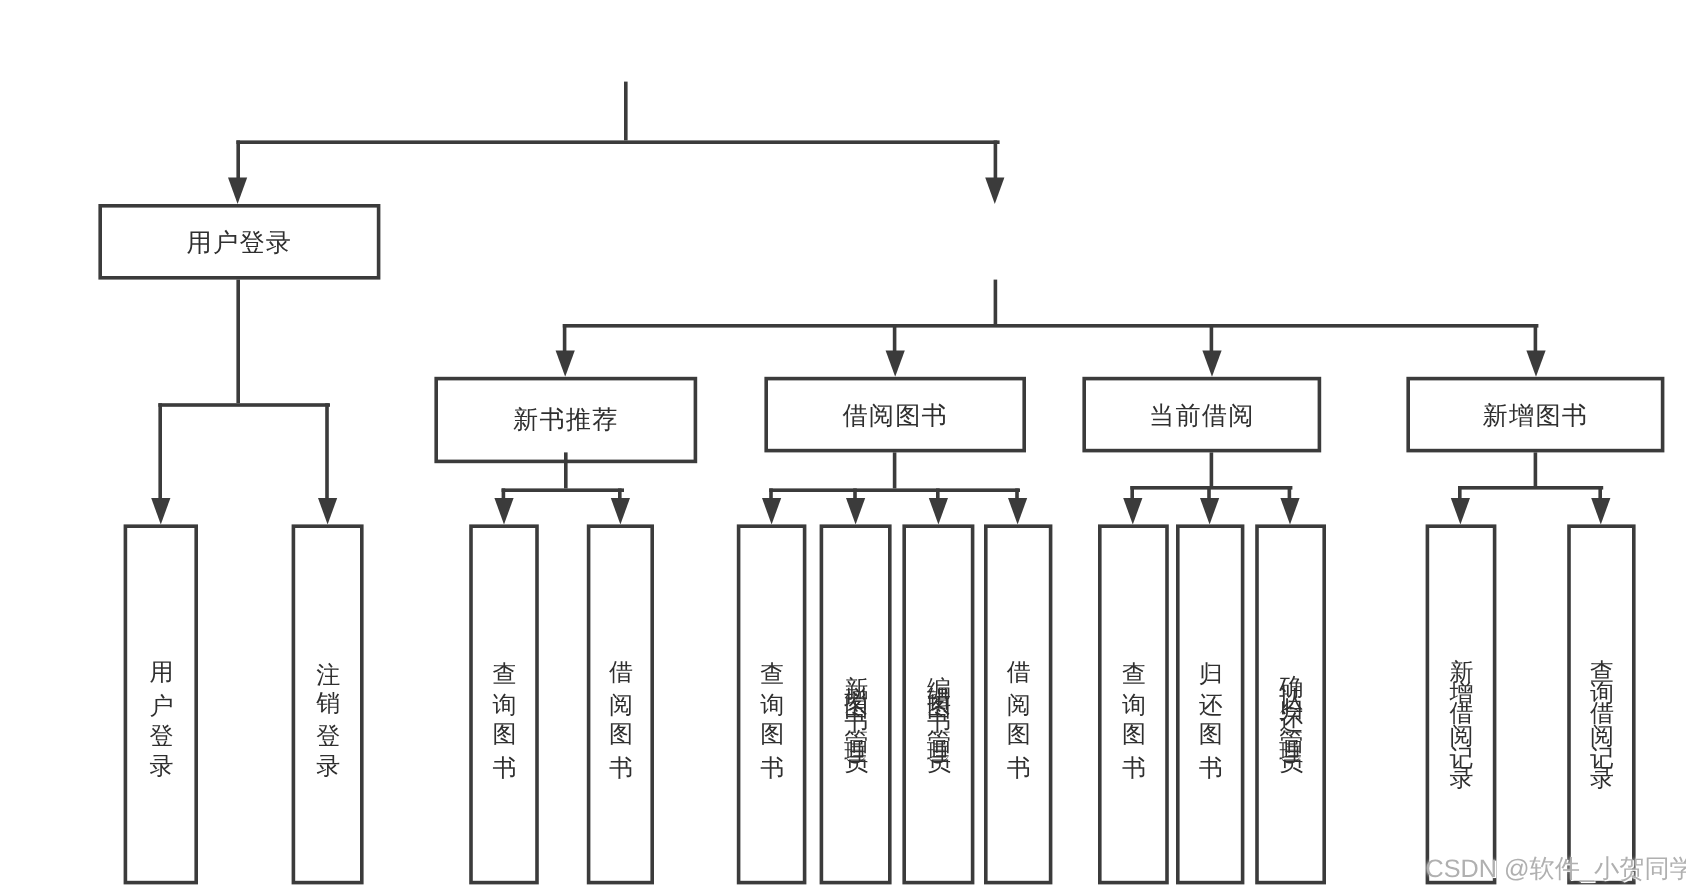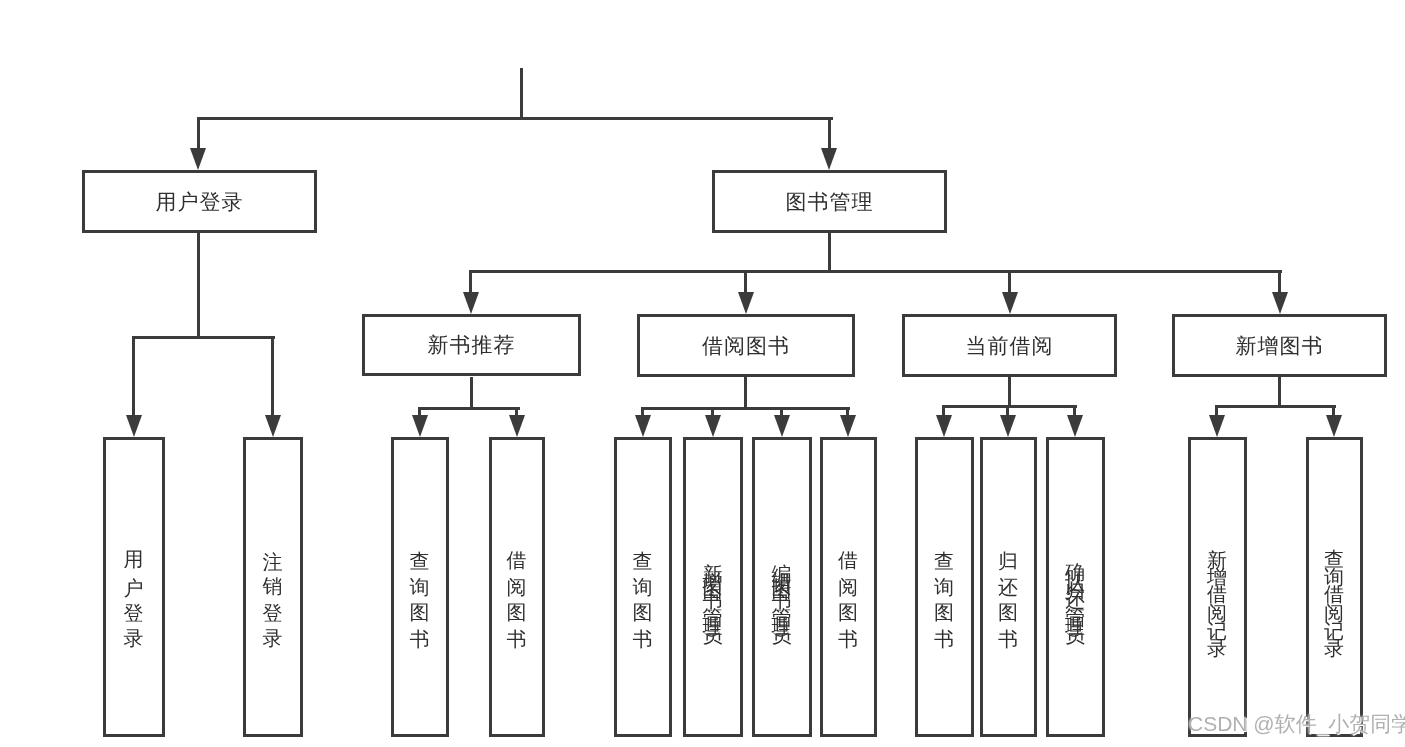--- a/index.html
+++ b/index.html
@@ -53,49 +53,46 @@
   <div class="vl" style="left:520px;top:68px;width:3px;height:49px;"></div>
   <div class="hl" style="left:197px;top:117px;width:636px;height:3px;"></div>
   <div class="vl" style="left:197px;top:117px;width:3px;height:33px;"></div>
   <div class="ah" style="left:190px;top:148px;"></div>
   <div class="vl" style="left:828px;top:117px;width:3px;height:33px;"></div>
   <div class="ah" style="left:821px;top:148px;"></div>
 
   <div class="box hbox" style="left:82px;top:170px;width:235px;height:63px;">
     <span>用户登录</span>
   </div>
-  <div class="box hbox" style="left:712px;top:170px;width:235px;height:63px;">
-    <span>图书管理</span>
-  </div>
 
   <div class="vl" style="left:197px;top:233px;width:3px;height:103px;"></div>
   <div class="hl" style="left:132px;top:336px;width:143px;height:3px;"></div>
   <div class="vl" style="left:132px;top:336px;width:3px;height:80px;"></div>
   <div class="ah" style="left:126px;top:415px;"></div>
   <div class="vl" style="left:271px;top:336px;width:3px;height:80px;"></div>
   <div class="ah" style="left:265px;top:415px;"></div>
 
   <div class="vl" style="left:828px;top:233px;width:3px;height:37px;"></div>
   <div class="hl" style="left:469px;top:270px;width:813px;height:3px;"></div>
   <div class="vl" style="left:469px;top:270px;width:3px;height:24px;"></div>
   <div class="ah" style="left:463px;top:292px;"></div>
   <div class="vl" style="left:744px;top:270px;width:3px;height:24px;"></div>
   <div class="ah" style="left:738px;top:292px;"></div>
   <div class="vl" style="left:1008px;top:270px;width:3px;height:24px;"></div>
   <div class="ah" style="left:1002px;top:292px;"></div>
   <div class="vl" style="left:1278px;top:270px;width:3px;height:24px;"></div>
   <div class="ah" style="left:1272px;top:292px;"></div>
 
-  <div class="box hbox" style="left:362px;top:314px;width:219px;height:62px;">
+  <div class="box hbox" style="left:362px;top:314px;width:219px;height:72px;">
     <span>新书推荐</span>
   </div>
   <div class="box hbox" style="left:637px;top:314px;width:218px;height:63px;">
     <span>借阅图书</span>
   </div>
-  <div class="box hbox" style="left:902px;top:314px;width:215px;height:63px;">
+  <div class="box hbox" style="left:902px;top:314px;width:199px;height:63px;">
     <span>当前借阅</span>
   </div>
   <div class="box hbox" style="left:1172px;top:314px;width:215px;height:63px;">
     <span>新增图书</span>
   </div>
 
   <div class="vl" style="left:470px;top:377px;width:3px;height:30px;"></div>
   <div class="hl" style="left:418px;top:407px;width:102px;height:3px;"></div>
   <div class="vl" style="left:418px;top:407px;width:3px;height:12px;"></div>
   <div class="ah" style="left:412px;top:415px;"></div>

